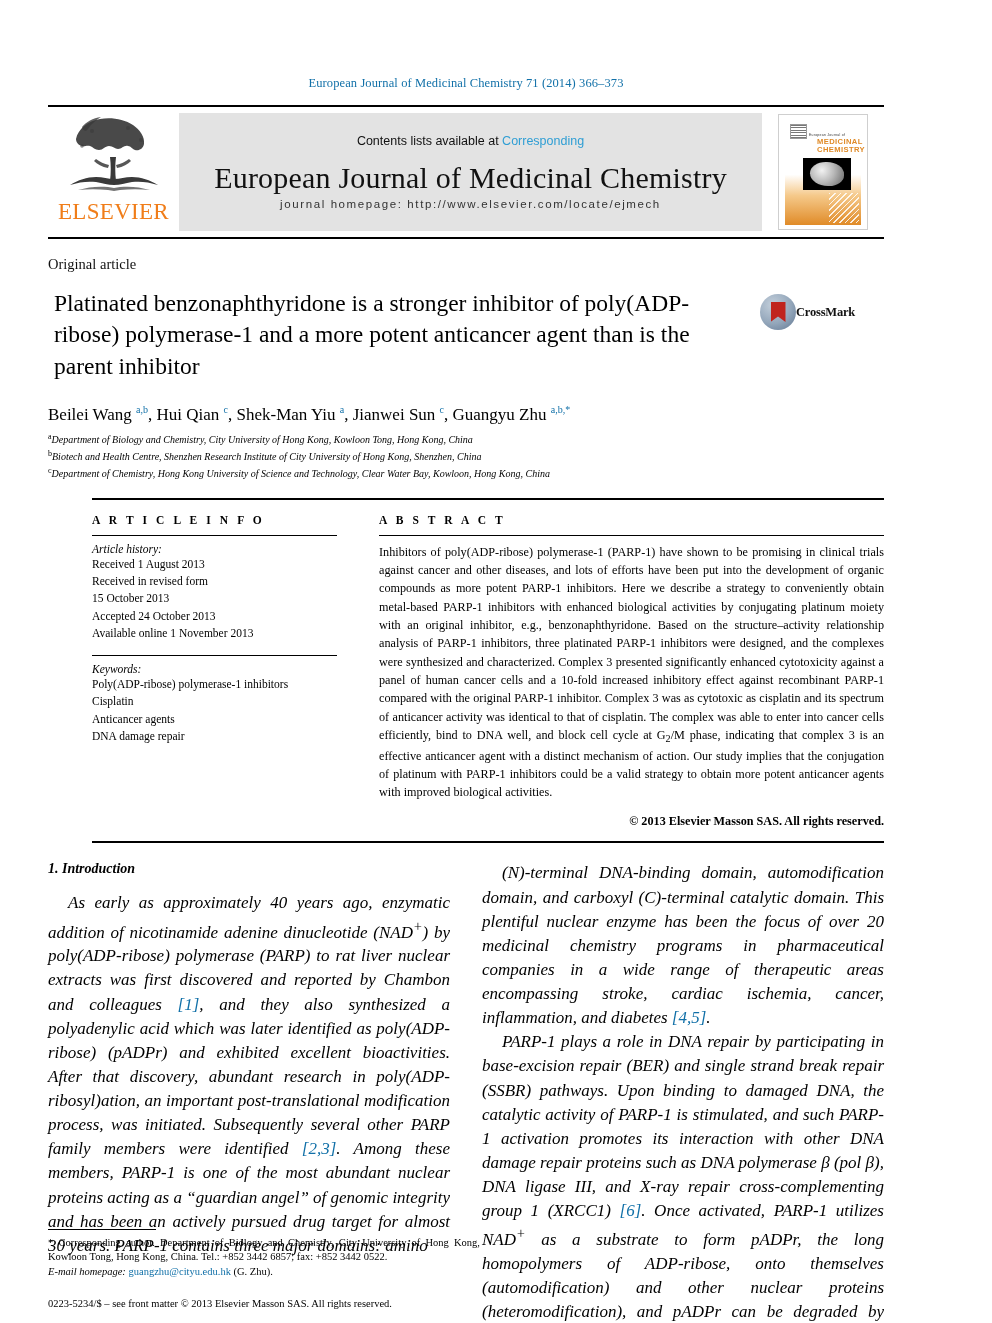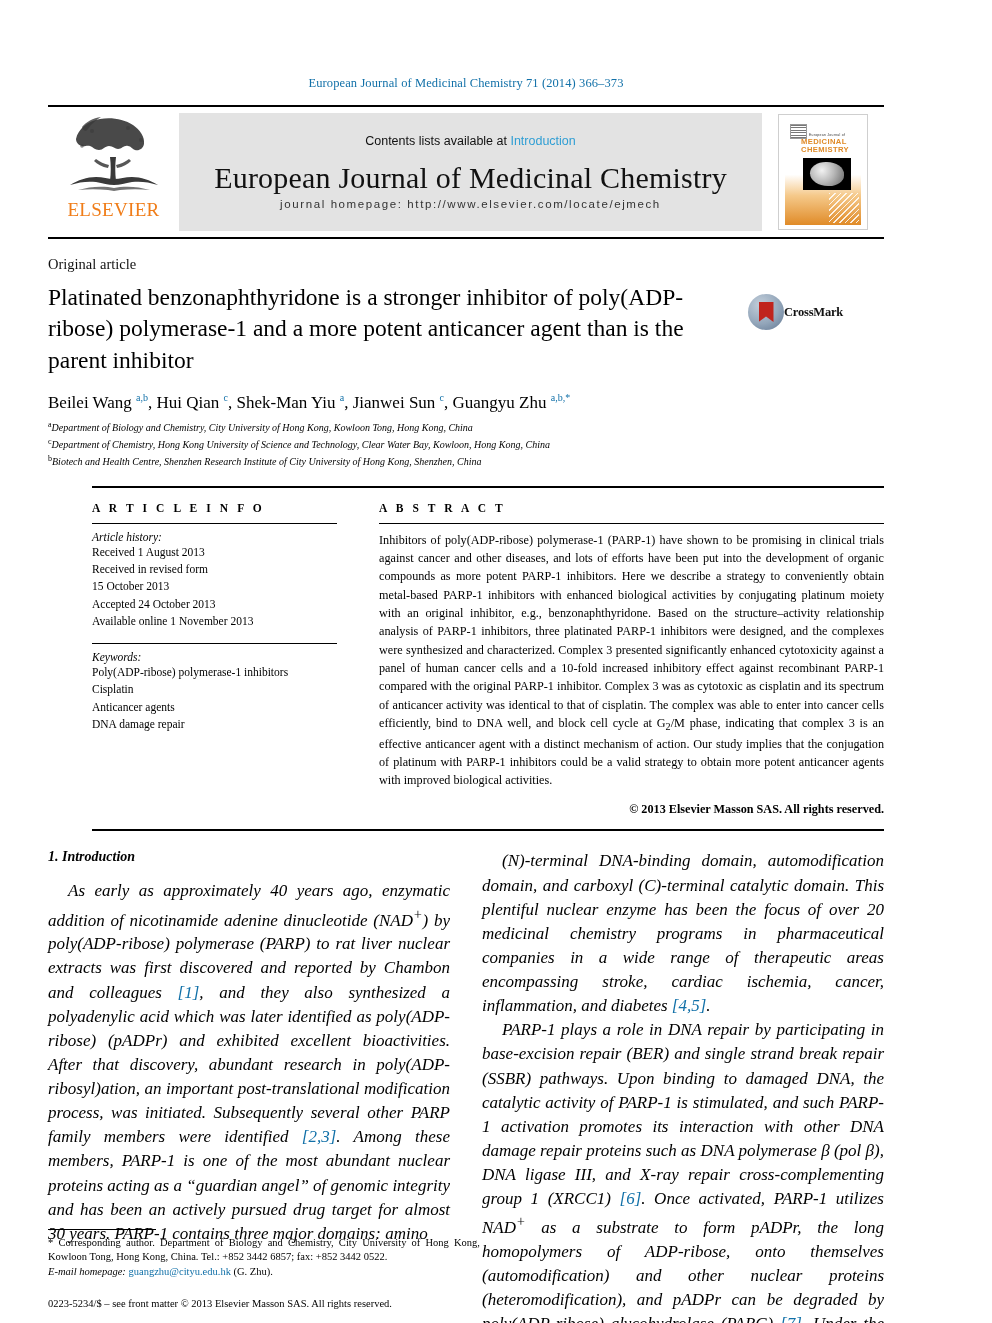--- a/index.html
+++ b/index.html
@@ -53,21 +53,21 @@
     box-sizing: border-box;
   }
   .tree-logo {
     width: 96px;
     height: 86px;
     display: block;
   }
   .elsevier-word {
     color: #f07d19;
     font-family: "Liberation Serif", serif;
-    font-size: 19px;
+    font-size: 23px;
     letter-spacing: 0.3px;
     line-height: 1;
     margin-top: 1px;
   }
   .banner {
     flex: 1 1 auto;
     background: #e3e3e3;
     margin: 6px 0 6px 0;
     display: flex;
     flex-direction: column;
@@ -130,21 +130,21 @@
     position: absolute;
     left: 24px; top: 13px;
     font-size: 3.4px;
     color: #333;
     font-family: "Liberation Sans", sans-serif;
     letter-spacing: 0.3px;
     white-space: nowrap;
   }
   .cover-med {
     position: absolute;
-    left: 16px; top: 18px;
+    left: 32px; top: 18px;
     font-size: 7.6px;
     line-height: 8px;
     font-family: "Liberation Sans", sans-serif;
     font-weight: bold;
     color: #e08b28;
     letter-spacing: 0.4px;
   }
   .cover-img {
     position: absolute;
     left: 18px; top: 38px;
@@ -176,21 +176,21 @@
   .title-row {
     display: flex;
     align-items: flex-start;
     margin-top: 9px;
   }
   h1.title {
     font-family: "Liberation Serif", serif;
     font-size: 23.5px;
     font-weight: normal;
     line-height: 1.33;
-    margin: 0;
+    margin: 6px;
     flex: 1 1 auto;
     max-width: 700px;
     color: #000;
   }
   .crossmark {
     flex: 0 0 auto;
     width: 120px;
     display: flex;
     align-items: center;
     margin-top: 12px;
@@ -364,21 +364,21 @@
           <circle cx="62" cy="15" r="2" opacity="0.6"></circle>
           <circle cx="75" cy="27" r="2" opacity="0.6"></circle>
           <circle cx="16" cy="33" r="1.8" opacity="0.6"></circle>
         </g>
       </svg>
       <div class="elsevier-word">ELSEVIER</div>
     </div>
 
     <div class="banner">
       <div class="contents-line">
-        <span>Contents lists available at </span><span class="sd">Introduction</span>
+        <span>Contents lists available at </span><span class="sd">Corresponding</span>
       </div>
       <div class="journal-title">European Journal of Medicinal Chemistry</div>
       <div class="homepage-line">journal homepage: http://www.elsevier.com/locate/ejmech</div>
     </div>
 
     <div class="cover-block">
       <div class="cover">
         <div class="cover-inner">
           <div class="cover-mini"></div>
           <div class="cover-eu">European Journal of</div>
@@ -404,22 +404,22 @@
         <div class="cm-mark"></div>
       </div>
       <div class="cm-word">CrossMark</div>
     </div>
   </div>
 
   <div class="authors">Beilei Wang <sup>a,b</sup>, Hui Qian <sup>c</sup>, Shek-Man Yiu <sup>a</sup>, Jianwei Sun <sup>c</sup>, Guangyu Zhu <sup>a,b,*</sup></div>
 
   <div class="affils">
       <div><sup>a</sup>Department of Biology and Chemistry, City University of Hong Kong, Kowloon Tong, Hong Kong, China</div>
+      <div><sup>b</sup>Biotech and Health Centre, Shenzhen Research Institute of City University of Hong Kong, Shenzhen, China</div>
       <div><sup>c</sup>Department of Chemistry, Hong Kong University of Science and Technology, Clear Water Bay, Kowloon, Hong Kong, China</div>
-      <div><sup>b</sup>Biotech and Health Centre, Shenzhen Research Institute of City University of Hong Kong, Shenzhen, China</div>
     </div>
 
   <div class="band">
 
     <div class="info-col">
       <div class="sec-head">A R T I C L E   I N F O</div>
       <div class="rule"></div>
       <div class="info-label">Article history:</div>
       <div class="info-list">
           <div>Received 1 August 2013</div>

